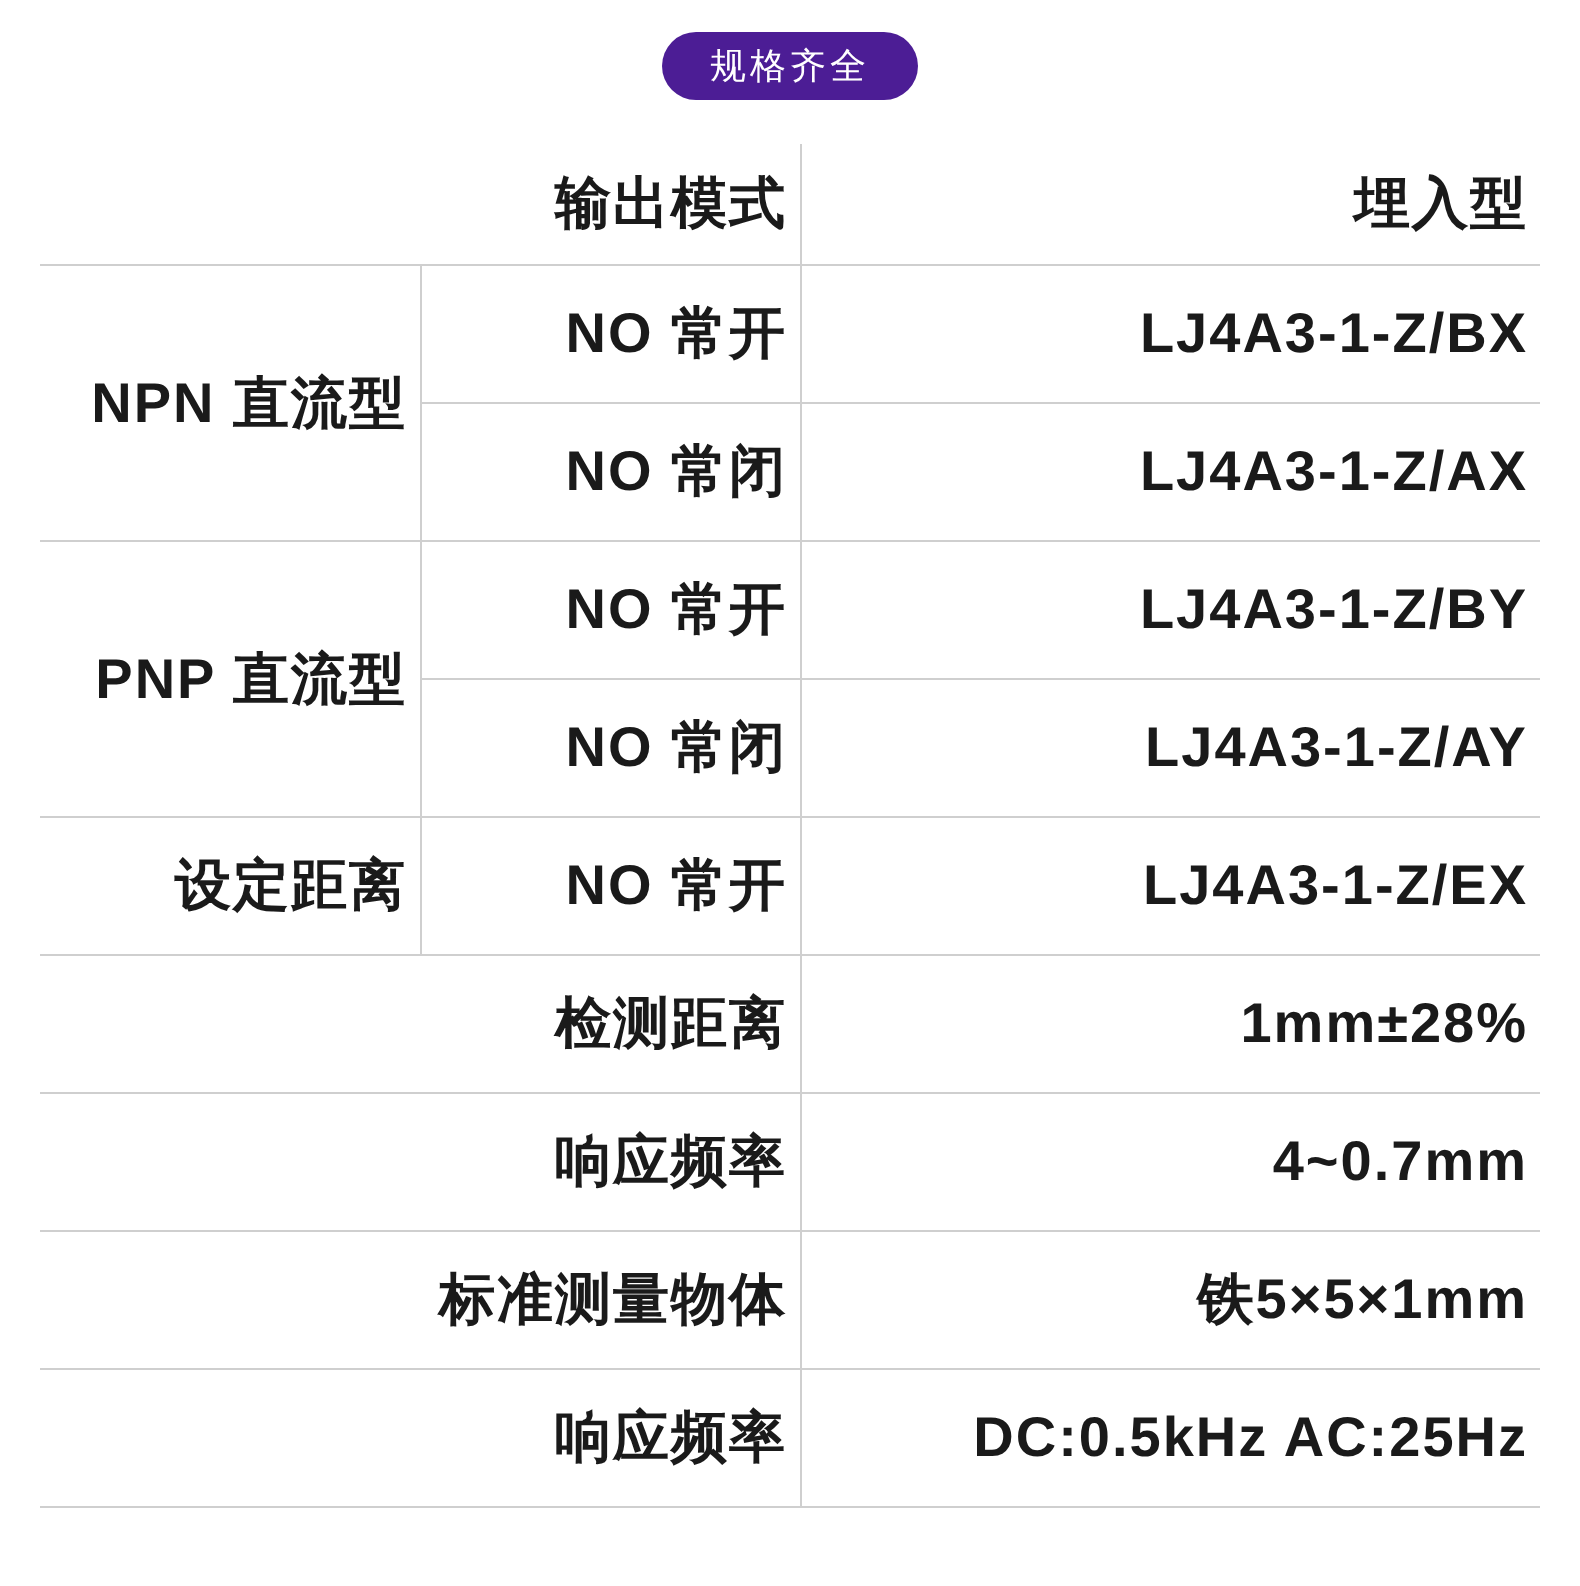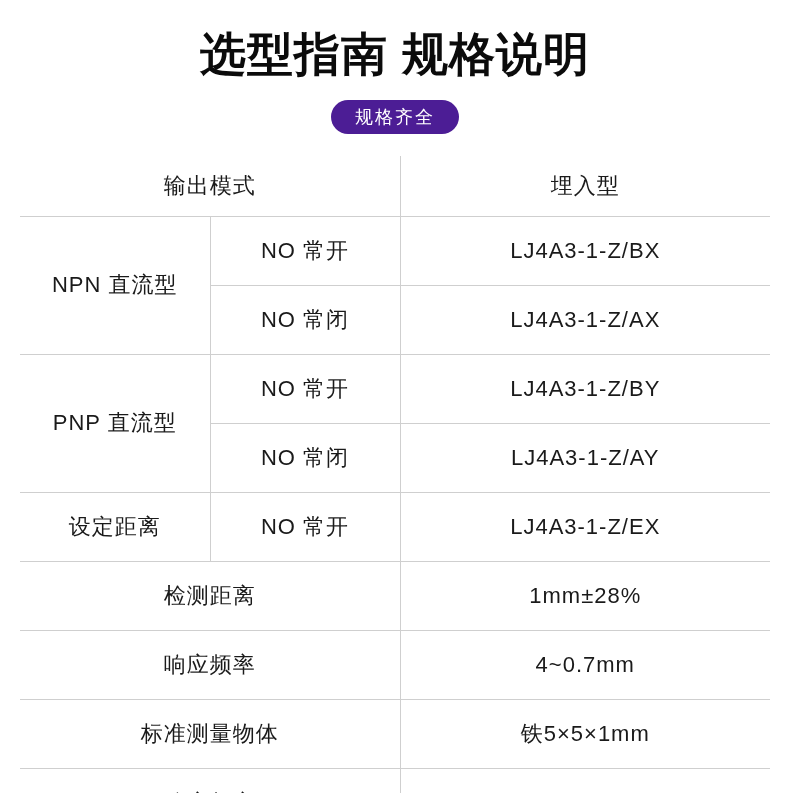--- a/index.html
+++ b/index.html
@@ -45,48 +45,48 @@
     line-height: 1;
   }
   table.spec {
     border-collapse: collapse;
     margin: 22px auto 0 auto;
     width: 750px;
     table-layout: fixed;
   }
   table.spec td {
     border: 1px solid #cfcfcf;
-    text-align: center;
+    text-align: right;
     vertical-align: middle;
-    font-size: 22px;
+    font-size: 28px;
     color: #1a1a1a;
     height: 60px;
     padding: 4px 6px;
     letter-spacing: 1px;
+    font-weight: bold;
   }
   table.spec tr.header td {
     border-top: none;
     height: 52px;
   }
   table.spec td.left-edge {
     border-left: none;
   }
   table.spec td.right-edge {
     border-right: none;
   }
   .col-a { width: 190px; }
   .col-b { width: 190px; }
   .col-c { width: 370px; }
 </style>
 </head>
 <body>
 
 <div class="page">
 
-  <div class="title">选型指南 规格说明</div>
 
   <div class="badge-row">
     <div class="badge">规格齐全</div>
   </div>
 
   <table class="spec">
     <colgroup>
       <col class="col-a">
       <col class="col-b">
       <col class="col-c">

